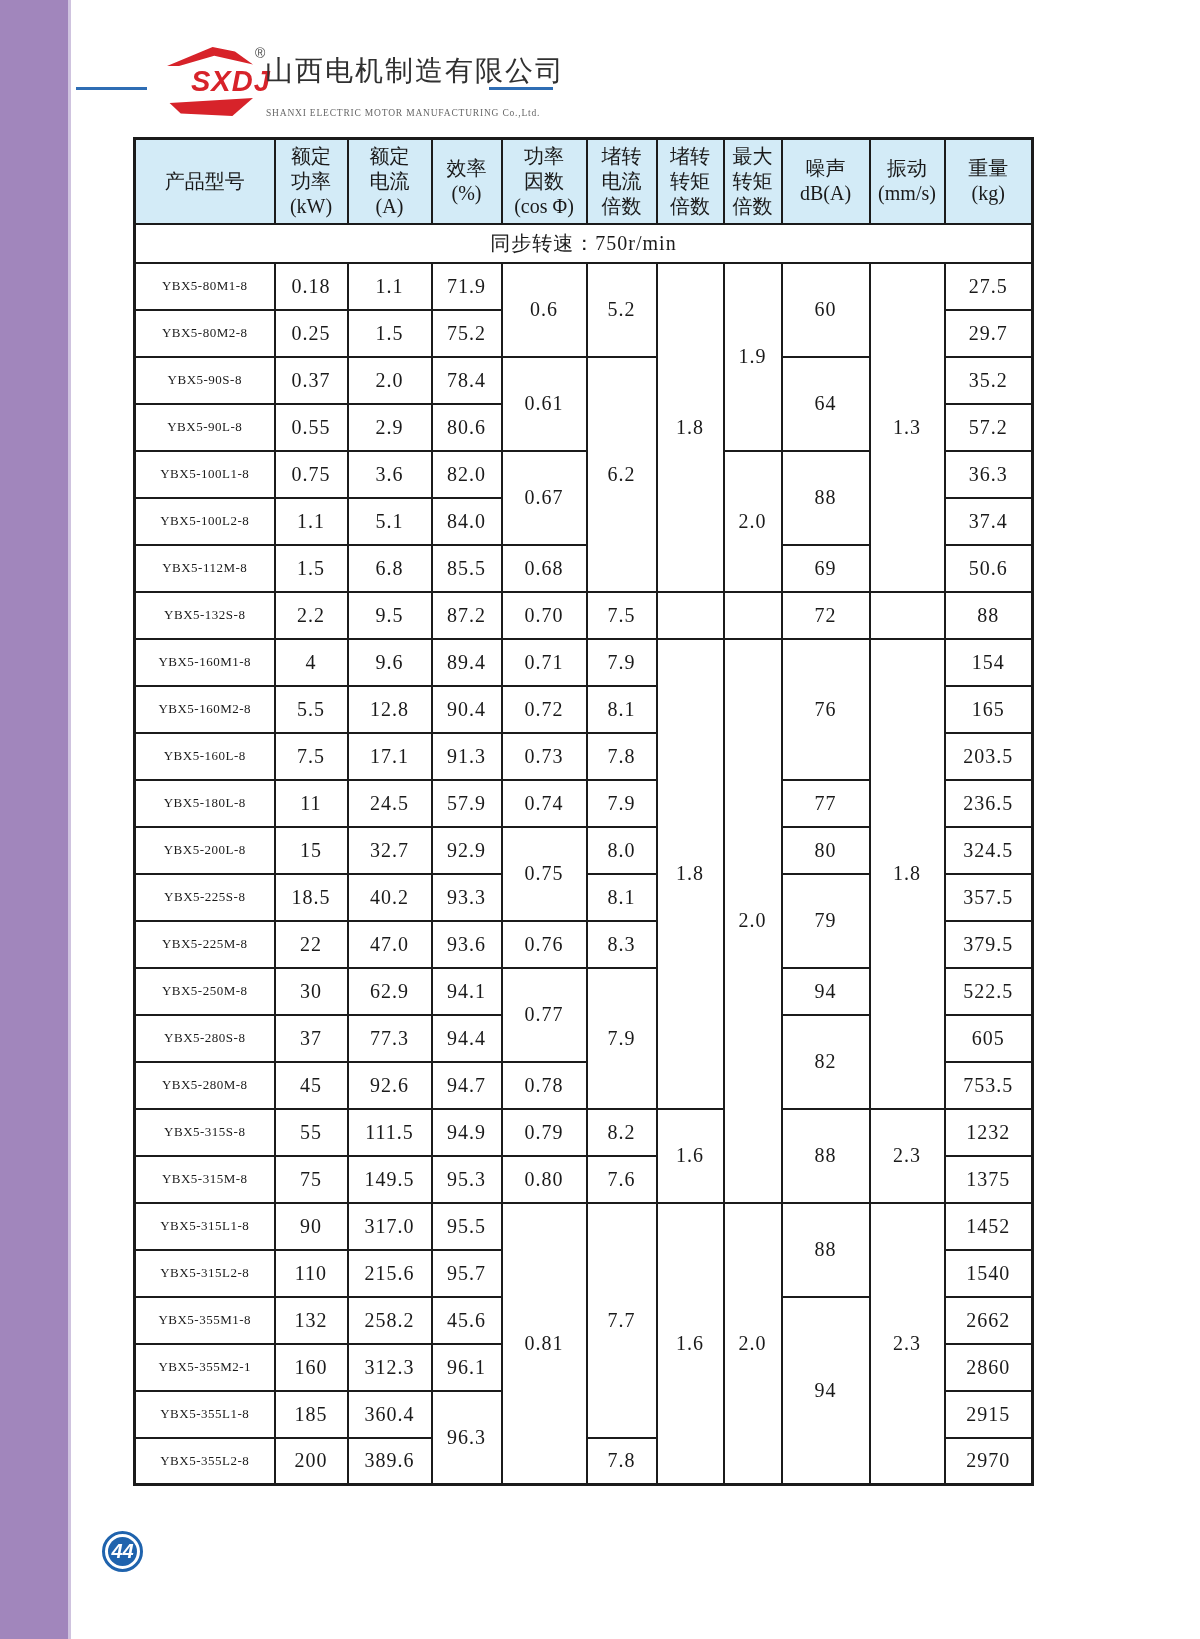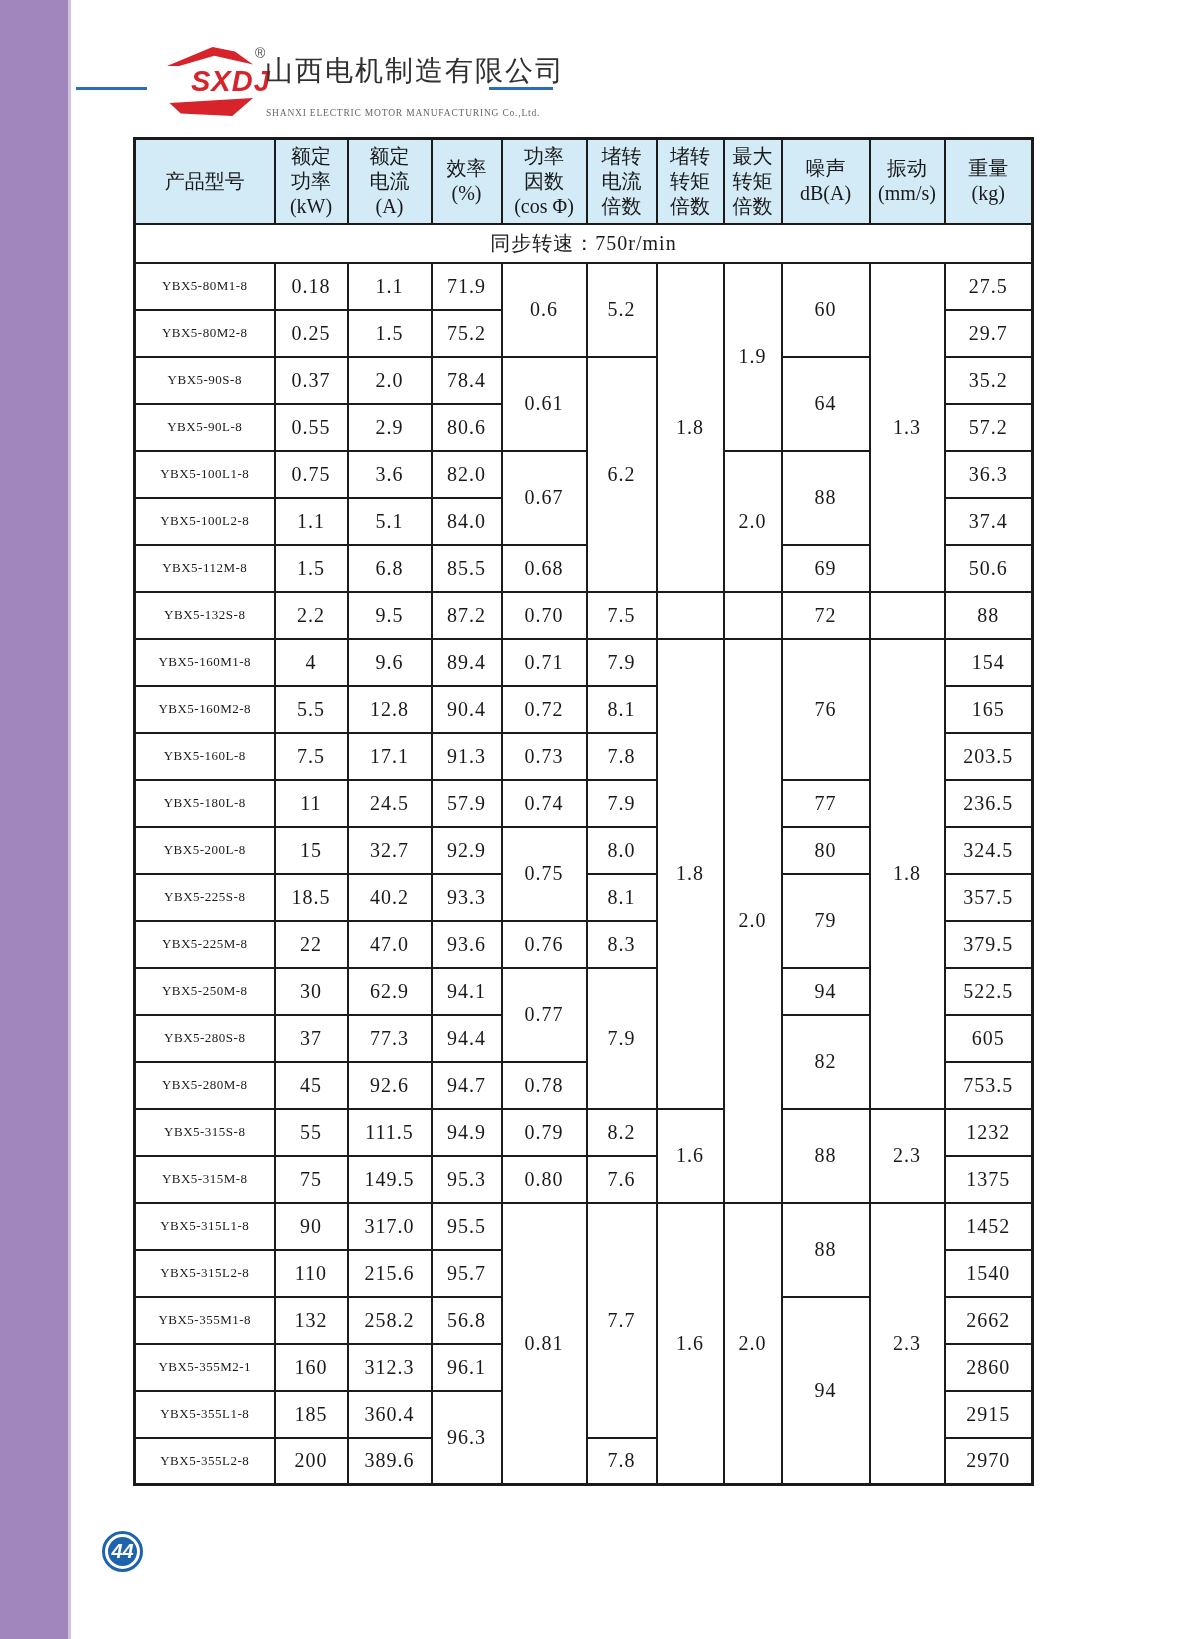--- a/index.html
+++ b/index.html
@@ -348,21 +348,21 @@
         <td class="model-cell">YBX5-315L2-8</td>
         <td>110</td>
         <td>215.6</td>
         <td>95.7</td>
         <td>1540</td>
       </tr>
       <tr class="data-row">
         <td class="model-cell">YBX5-355M1-8</td>
         <td>132</td>
         <td>258.2</td>
-        <td>56.8</td>
+        <td>45.6</td>
         <td rowspan="4">94</td>
         <td>2662</td>
       </tr>
       <tr class="data-row">
         <td class="model-cell">YBX5-355M2-1</td>
         <td>160</td>
         <td>312.3</td>
         <td>96.1</td>
         <td>2860</td>
       </tr>

